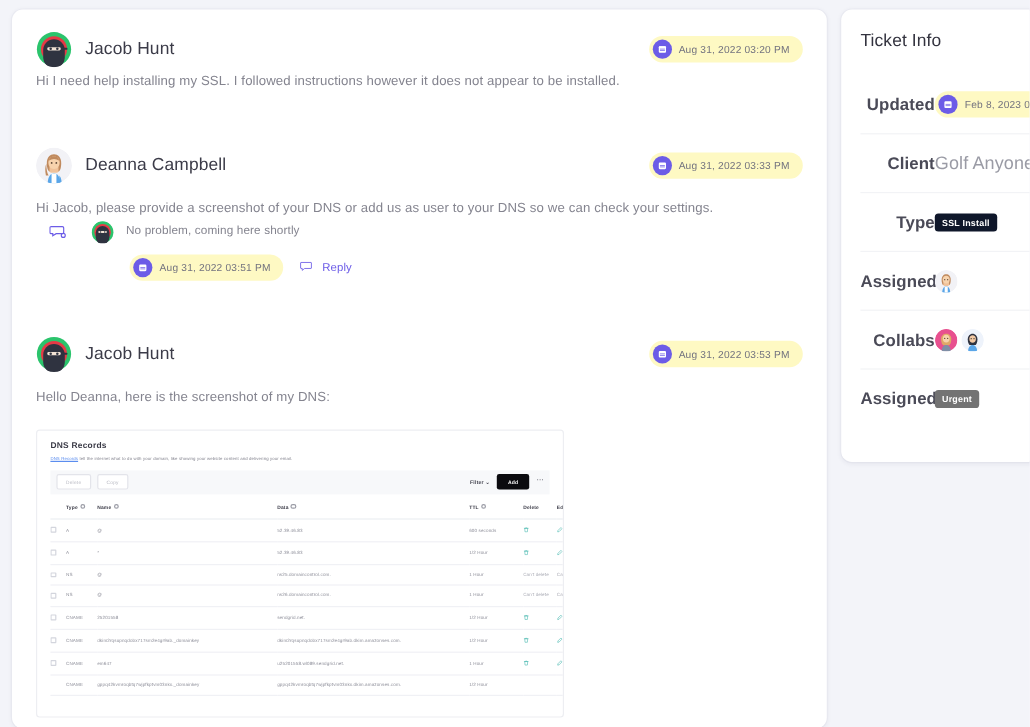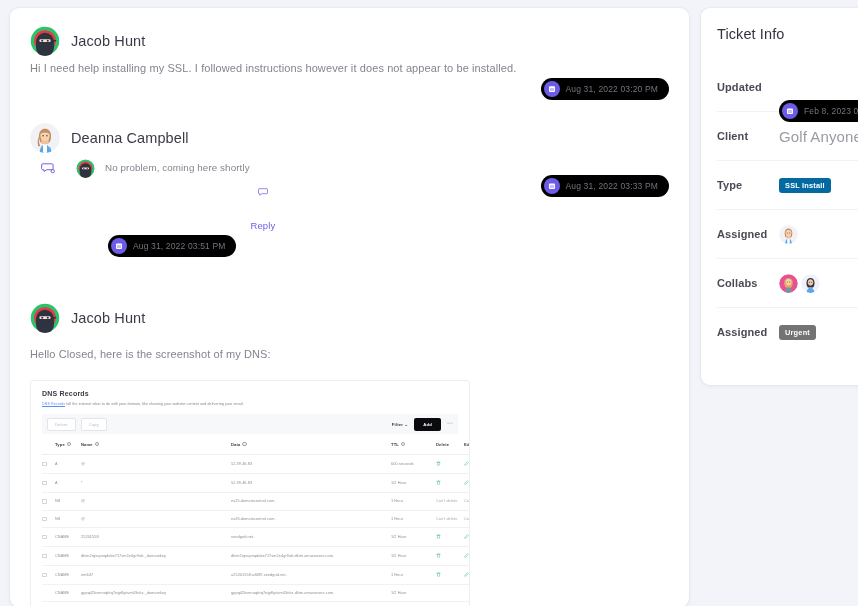--- a/index.html
+++ b/index.html
@@ -62,28 +62,27 @@
   }
   .avatar svg { display: block; width: 100%; height: 100%; }
 
   .avatar-sm { width: 19px; height: 19px; }
 
   
   .date-pill {
     display: inline-flex;
     align-items: center;
     gap: 6px;
-    background: #000000;
+    background: #fef9c3;
     border-radius: 20px;
     padding: 3px 11px 3px 3px;
     font-size: 8.5px;
     color: #73737f;
     letter-spacing: .15px;
     white-space: nowrap;
-    margin-top: 48px;
   }
   .date-pill.in-head {
     position: absolute;
     right: 0;
     top: 50%;
     transform: translateY(-50%);
   }
   .cal-icon {
     width: 16px; height: 16px;
     border-radius: 50%;
@@ -130,26 +129,25 @@
     letter-spacing: .1px;
   }
   .nested-foot {
     display: flex;
     gap: 14px;
     margin: 9px 0 0 78px;
   }
   .reply-link {
     display: inline-flex;
     align-items: center;
-    gap: 21px;
+    gap: 8px;
     font-size: 9.5px;
     color: #6c5ce7;
     cursor: pointer;
     letter-spacing: .1px;
-    flex-direction: column;
   }
 
   .msg-block { margin-top: 18px; }
   .msg-block.gap-big { margin-top: 42px; }
 
   
   .dns-shot {
     margin-top: 18px;
     width: 440px;
     background: #ffffff;
@@ -301,42 +299,43 @@
   .info-rows { margin-top: 20px; }
   .info-row {
     display: flex;
     align-items: center;
     height: 49px;
     border-top: 1px solid #f2f3f6;
   }
   .info-row:first-child { border-top: none; }
   .info-label {
     width: 62px;
-    font-size: 11px;
+    font-size: 14px;
     color: #4a4a57;
     font-weight: bold;
     flex: 0 0 auto;
     letter-spacing: .1px;
+    text-align: right;
   }
   .info-val {
     font-size: 15px;
     color: #9a9ba5;
     white-space: nowrap;
     letter-spacing: .1px;
   }
   .tag {
     display: inline-block;
     font-size: 7.4px;
     color: #ffffff;
     border-radius: 3px;
     padding: 3px 6px;
     font-weight: bold;
     letter-spacing: .2px;
   }
-  .tag-type   { background: #0369a1; }
+  .tag-type   { background: #0f172a; }
   .tag-urgent { background: #737373; }
 
   .av-group { display: flex; align-items: center; }
   .av-group .avatar-sm + .avatar-sm { margin-left: 3px; }
 </style>
 </head>
 <body>
 
 <div id="root">
 
@@ -395,20 +394,21 @@
             <span class="cal-icon">
               <svg width="8" height="8" viewBox="0 0 12 12">
                 <rect x="1.5" y="2.2" width="9" height="8.3" rx="1.4" fill="#ffffff"></rect>
                 <rect x="2.9" y="5.4" width="6.2" height="0.9" fill="#6c5ce7"></rect>
                 <rect x="2.9" y="7.2" width="6.2" height="0.9" fill="#6c5ce7"></rect>
               </svg>
             </span>
             <span>Aug 31, 2022 03:33 PM</span>
           </span>
         </div>
+        <div class="body-text" style="margin-top:9px">Hi Jacob, please provide a screenshot of your DNS or add us as user to your DNS so we can check your settings.</div>
 
         <div class="nested">
           <span class="bubble-icon">
             <svg width="14" height="14" viewBox="0 0 16 16">
               <path d="M2 3.2h10.5c.8 0 1.3.5 1.3 1.2v4.4c0 .7-.5 1.2-1.3 1.2H6.6L3.4 12V10H2c-.8 0-1.3-.5-1.3-1.2V4.4C.7 3.7 1.2 3.2 2 3.2z" fill="none" stroke="#6c5ce7" stroke-width="1.1"></path>
               <circle cx="13.4" cy="11.6" r="1.9" fill="none" stroke="#6c5ce7" stroke-width="1.1"></circle>
             </svg>
           </span>
           <span class="avatar avatar-sm nested-avatar-wrap">
             <svg viewBox="0 0 40 40">
@@ -454,22 +454,32 @@
               <circle cx="20" cy="20" r="14.5" fill="#e63946"></circle>
               <path d="M8 21a12 12 0 0 1 24 0v8a11 11 0 0 1-24 0z" fill="#2f3340"></path>
               <rect x="9" y="16" width="22" height="7" rx="3.2" fill="#2f3340"></rect>
               <rect x="12.5" y="17.8" width="15" height="3.6" rx="1.6" fill="#f2e3d5"></rect>
               <circle cx="16.3" cy="19.6" r="1.4" fill="#2f3340"></circle>
               <circle cx="23.7" cy="19.6" r="1.4" fill="#2f3340"></circle>
               <rect x="30" y="18.5" width="5" height="2.2" rx="1" fill="#2f3340"></rect>
             </svg>
           </span>
           <span class="author-name">Jacob Hunt</span>
+          <span class="date-pill in-head">
+            <span class="cal-icon">
+              <svg width="8" height="8" viewBox="0 0 12 12">
+                <rect x="1.5" y="2.2" width="9" height="8.3" rx="1.4" fill="#ffffff"></rect>
+                <rect x="2.9" y="5.4" width="6.2" height="0.9" fill="#6c5ce7"></rect>
+                <rect x="2.9" y="7.2" width="6.2" height="0.9" fill="#6c5ce7"></rect>
+              </svg>
+            </span>
+            <span>Aug 31, 2022 03:53 PM</span>
+          </span>
         </div>
-        <div class="body-text" style="margin-top:9px">Hello Closed, here is the screenshot of my DNS:</div>
+        <div class="body-text" style="margin-top:9px">Hello Deanna, here is the screenshot of my DNS:</div>
 
         <div class="dns-shot">
           <div class="dns-title">DNS Records</div>
           <div class="dns-sub"><a>DNS Records</a><span> tell the internet what to do with your domain, like showing your website content and delivering your email.</span></div>
 
           <div class="dns-toolbar">
             <span class="btn-ghost">Delete</span>
             <span class="btn-ghost">Copy</span>
             <span class="tb-right">
               <span class="tb-filter"><span>Filter</span> <span>⌄</span></span>

